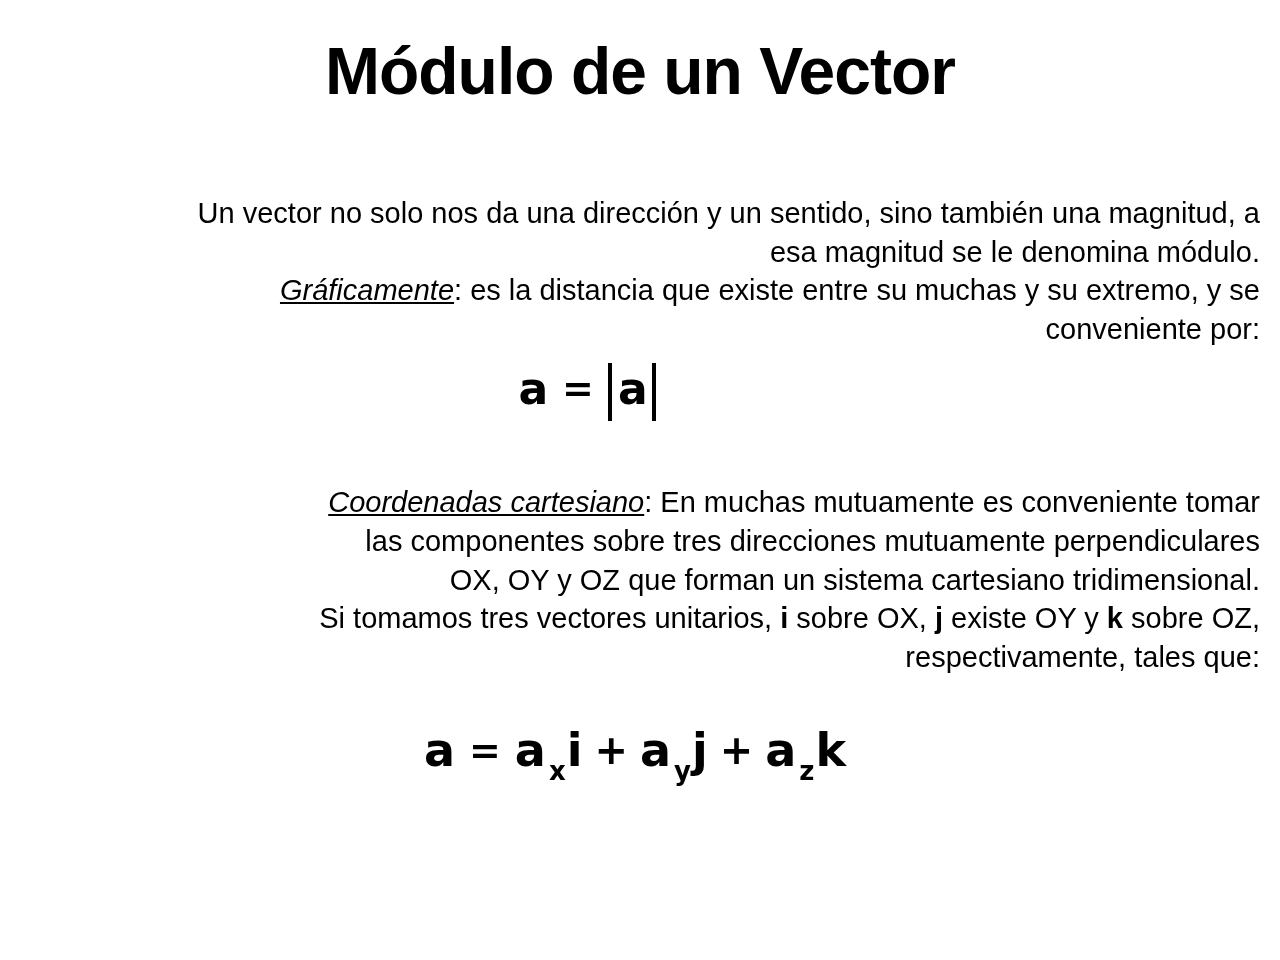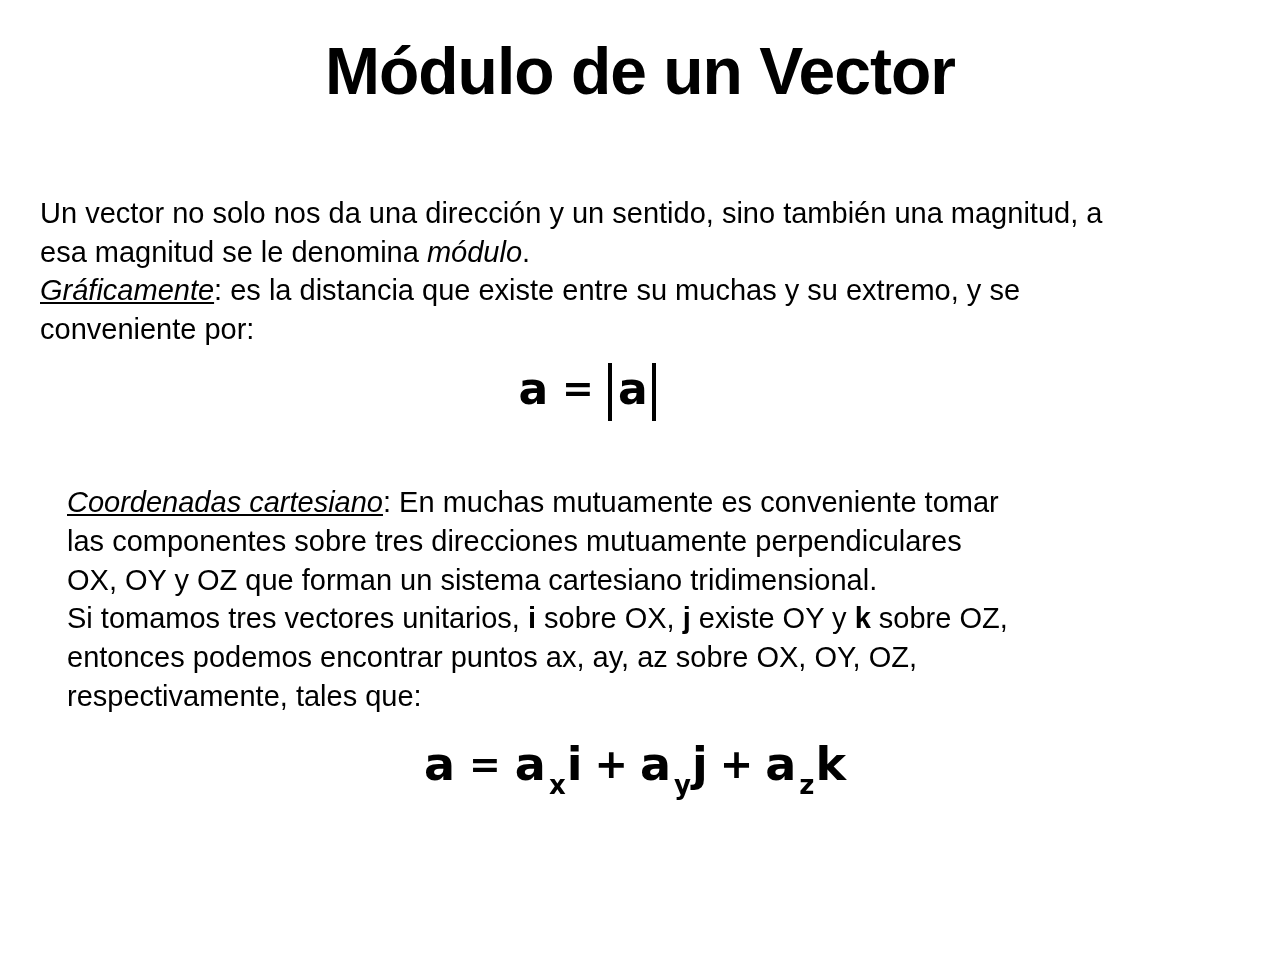--- a/index.html
+++ b/index.html
@@ -16,36 +16,36 @@
     margin: 0;
     padding-top: 34px;
     text-align: center;
     font-size: 66px;
     line-height: 1.15;
     font-weight: bold;
     letter-spacing: -1px;
   }
 
   .p { font-size: 29px; line-height: 38.7px; }
-  .p .line { white-space: pre; }
+  .p .line { white-space: pre; text-align: right; }
   .p1 { margin: 84px 20px 0 40px; }
   .p2 { margin: 62px 20px 0 67px; }
 
-  .it  { font-style: italic; }
+  .it  { }
   .itu { font-style: italic; text-decoration: underline; }
   .b   { font-weight: bold; }
 
   .formula {
     font-family: "DejaVu Sans", sans-serif;
     font-weight: bold;
     text-align: center;
   }
   .f1-wrap { margin-top: 14px; }
   .f1 { font-size: 44px; transform: translateX(-53px); }
-  .f2-wrap { margin-top: 22px; }
+  .f2-wrap { margin-top: 46px; }
   .f2 { font-size: 46px; transform: translateX(-5px); }
 
   .feq { font-size: 38px; margin: 0 14px; vertical-align: 3px; }
   .abs {
     display: inline-block;
     border-left: 4px solid #000;
     border-right: 4px solid #000;
     padding: 2px 4px 8px 6px;
     line-height: 1.1;
   }
@@ -72,21 +72,20 @@
 
   <div class="f1-wrap">
     <div class="formula f1"><span>a</span><span class="feq">=</span><span class="abs"><span>a</span></span></div>
   </div>
 
   <div class="p p2">
     <div class="line"><span class="itu">Coordenadas cartesiano</span><span>: En muchas mutuamente es conveniente tomar</span></div>
     <div class="line"><span>las componentes sobre tres direcciones mutuamente perpendiculares</span></div>
     <div class="line"><span>OX, OY y OZ que forman un sistema cartesiano tridimensional.</span></div>
     <div class="line"><span>Si tomamos tres vectores unitarios, </span><span class="b">i</span><span> sobre OX, </span><span class="b">j</span><span> existe OY y </span><span class="b">k</span><span> sobre OZ,</span></div>
-    <div class="line"><span>entonces podemos encontrar puntos ax, ay, az sobre OX, OY, OZ,</span></div>
     <div class="line"><span>respectivamente, tales que:</span></div>
   </div>
 
   <div class="f2-wrap">
     <div class="formula f2"><span>a</span><span class="feq">=</span><span>a</span><span class="sub">x</span><span>i</span><span class="plus">+</span><span>a</span><span class="sub">y</span><span>j</span><span class="plus">+</span><span>a</span><span class="sub">z</span><span>k</span></div>
   </div>
 
 </div>
 
 </body></html>

